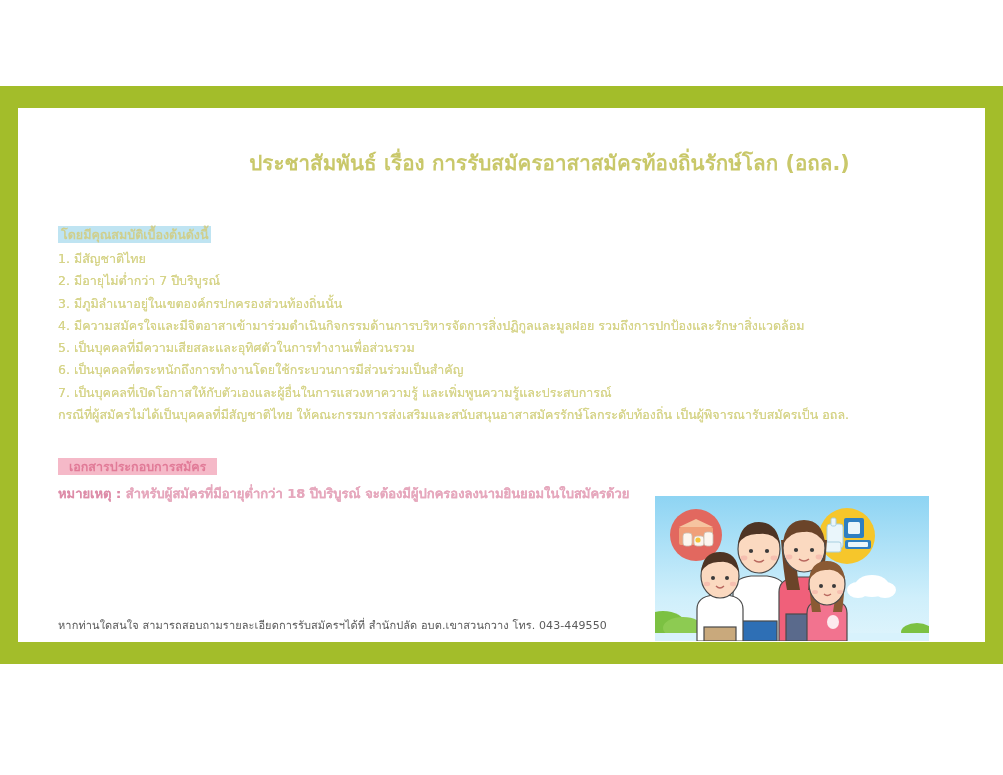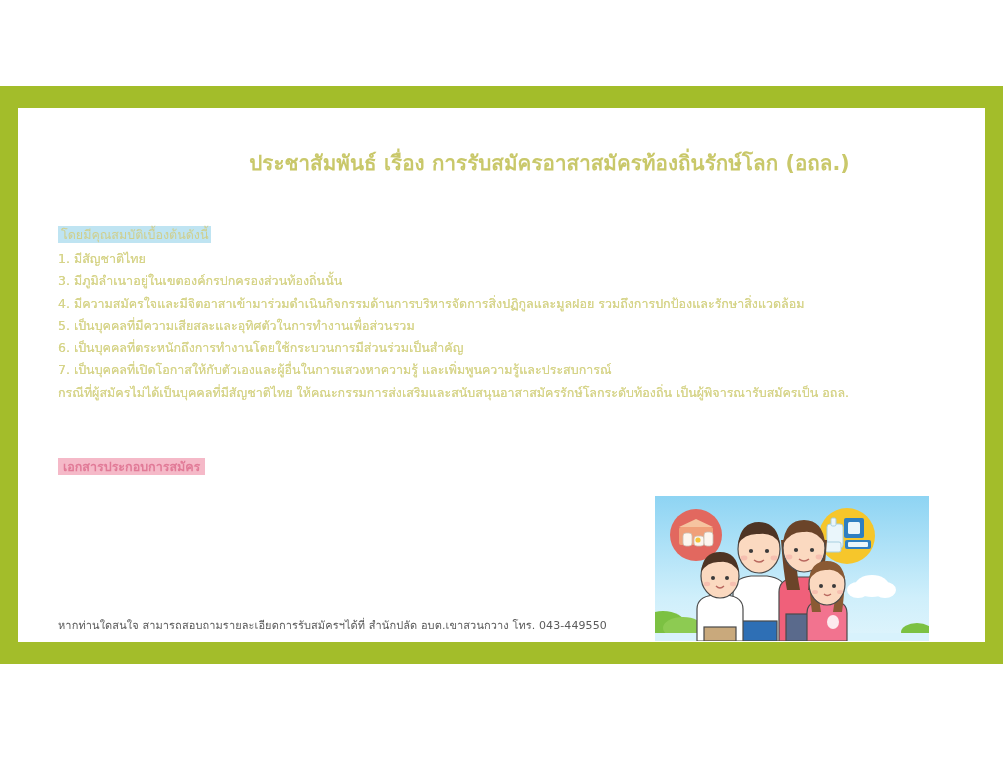--- a/index.html
+++ b/index.html
@@ -53,21 +53,21 @@
     position: absolute;
     left: 40px;
     top: 116px;
     width: 800px;
   }
   .hl-blue {
     display: inline;
     background: #bfe4f2;
     color: #cfcf8d;
     font-size: 12.5px;
-    font-weight: normal;
+    font-weight: bold;
     padding: 1px 2px 1px 3px;
     line-height: 18px;
   }
   .q-line {
     font-size: 12.5px;
     color: #d6d489;
     line-height: 22.3px;
     font-weight: normal;
     white-space: nowrap;
     text-shadow: 0 0 0.4px #d6d489;
@@ -87,21 +87,21 @@
     left: 40px;
     top: 348px;
     width: 620px;
   }
   .hl-pink {
     display: inline;
     background: #f5b9c8;
     color: #e17a97;
     font-size: 12.5px;
     font-weight: bold;
-    padding: 1px 5px;
+    padding: 1px 11px;
     line-height: 18px;
   }
   .doc-line {
     font-size: 13px;
     color: #e6a8bd;
     line-height: 23px;
     font-weight: bold;
     white-space: nowrap;
     text-shadow: 0 0 0.4px #e6a8bd;
   }
@@ -139,31 +139,35 @@
 <div id="poster-frame">
   <div id="poster-canvas">
 
     <div id="poster-title">ประชาสัมพันธ์ เรื่อง การรับสมัครอาสาสมัครท้องถิ่นรักษ์โลก (อถล.)</div>
 
     <div id="qualification-block">
       <div style="line-height:20px;margin-bottom:4px;">
         <span class="hl-blue">โดยมีคุณสมบัติเบื้องต้นดังนี้</span>
       </div>
       <div class="q-line">1. มีสัญชาติไทย</div>
+      <div class="q-line">2. มีอายุไม่ต่ำกว่า 7 ปีบริบูรณ์</div>
       <div class="q-line">3. มีภูมิลำเนาอยู่ในเขตองค์กรปกครองส่วนท้องถิ่นนั้น</div>
       <div class="q-line">4. มีความสมัครใจและมีจิตอาสาเข้ามาร่วมดำเนินกิจกรรมด้านการบริหารจัดการสิ่งปฏิกูลและมูลฝอย รวมถึงการปกป้องและรักษาสิ่งแวดล้อม</div>
       <div class="q-line">5. เป็นบุคคลที่มีความเสียสละและอุทิศตัวในการทำงานเพื่อส่วนรวม</div>
       <div class="q-line">6. เป็นบุคคลที่ตระหนักถึงการทำงานโดยใช้กระบวนการมีส่วนร่วมเป็นสำคัญ</div>
       <div class="q-line">7. เป็นบุคคลที่เปิดโอกาสให้กับตัวเองและผู้อื่นในการแสวงหาความรู้ และเพิ่มพูนความรู้และประสบการณ์</div>
       <div id="qualification-note">กรณีที่ผู้สมัครไม่ได้เป็นบุคคลที่มีสัญชาติไทย ให้คณะกรรมการส่งเสริมและสนับสนุนอาสาสมัครรักษ์โลกระดับท้องถิ่น เป็นผู้พิจารณารับสมัครเป็น อถล.</div>
     </div>
 
     <div id="documents-block">
       <div style="line-height:20px;margin-bottom:6px;">
         <span class="hl-pink">เอกสารประกอบการสมัคร</span>
+      </div>
+      <div class="doc-line">
+        <span class="doc-note-label">หมายเหตุ :</span><span> สำหรับผู้สมัครที่มีอายุต่ำกว่า  18  ปีบริบูรณ์  จะต้องมีผู้ปกครองลงนามยินยอมในใบสมัครด้วย</span>
       </div>
     </div>
 
     <div id="footer-contact">หากท่านใดสนใจ  สามารถสอบถามรายละเอียดการรับสมัครฯได้ที่  สำนักปลัด อบต.เขาสวนกวาง โทร. 043-449550</div>
 
     <div id="illustration">
       <svg width="274" height="145" viewBox="0 0 274 145" xmlns="http://www.w3.org/2000/svg">
         <defs>
           <linearGradient id="sky" x1="0" y1="0" x2="0" y2="1">
             <stop offset="0%" stop-color="#8ed4f3"></stop>

